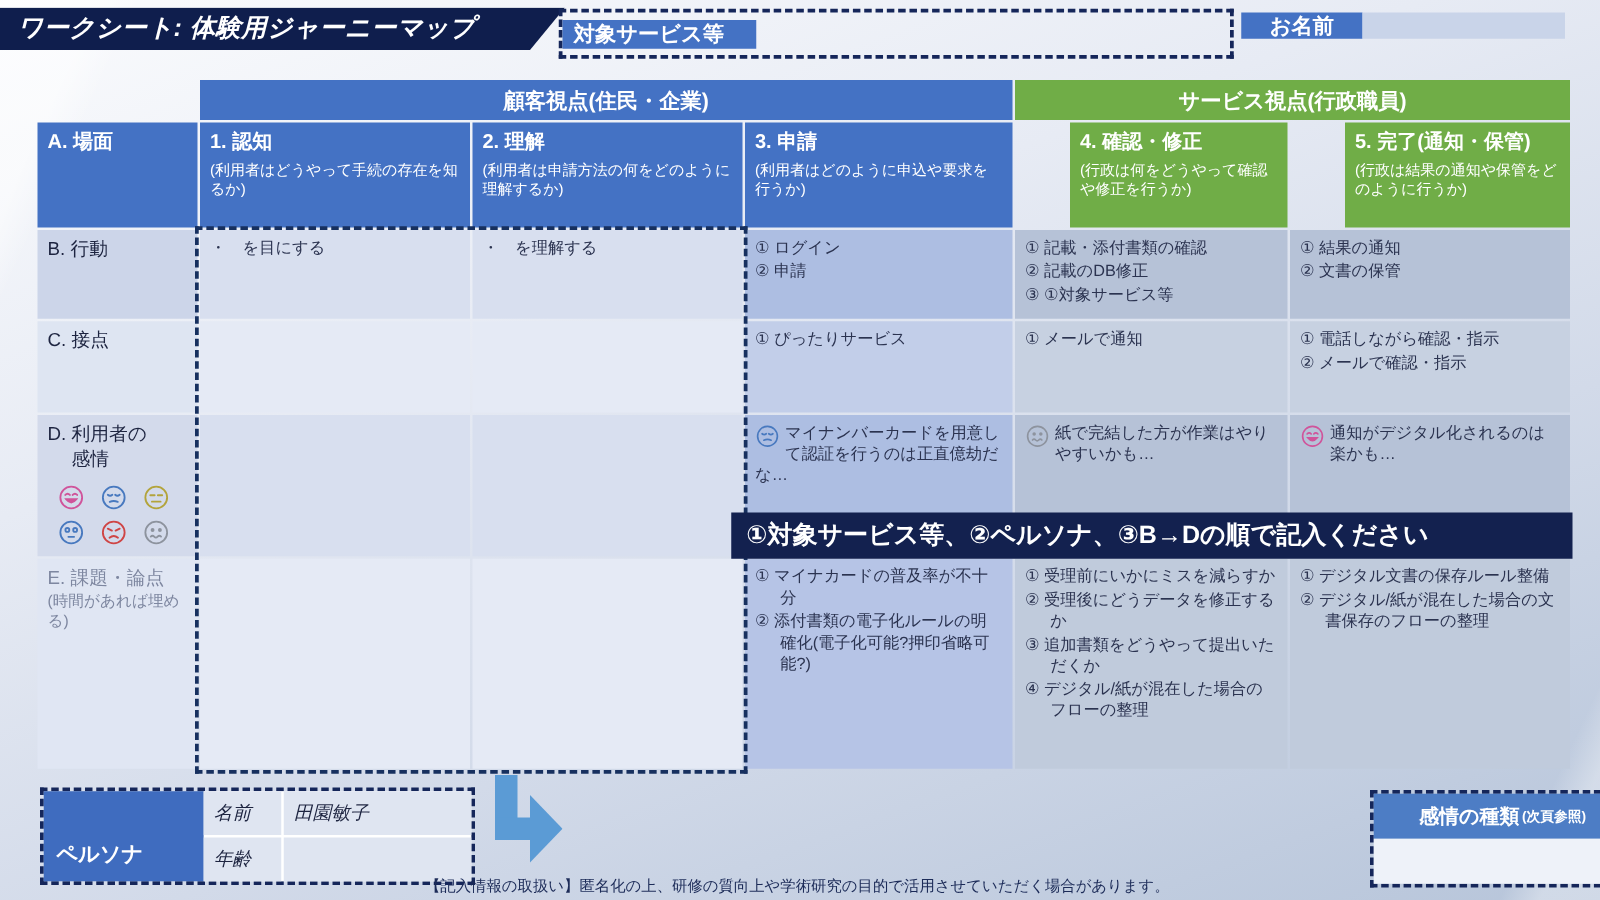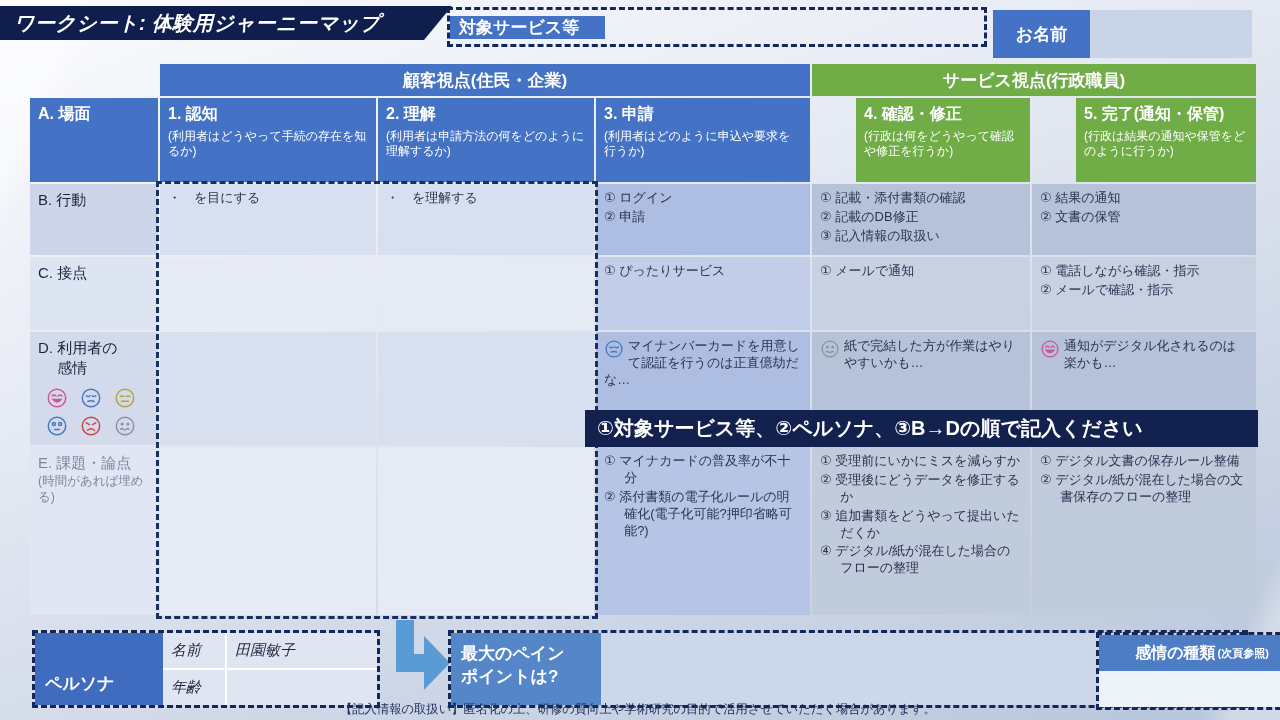--- a/index.html
+++ b/index.html
@@ -12,21 +12,21 @@
     color:#2b3350;}
   
   .titlebar{position:absolute;left:0;top:6px;width:452px;height:34px;background:#0f1e4d;
     clip-path:polygon(0 0,100% 0,calc(100% - 28px) 100%,0 100%);
     color:#fff;font-size:20px;font-weight:bold;font-style:italic;line-height:34px;padding-left:14px;box-sizing:border-box;letter-spacing:.5px;}
   .svcbox{position:absolute;left:447px;top:7px;width:540px;height:40px;box-sizing:border-box;
     border:3px dashed #15265a;display:flex;align-items:center;}
   .svcbox .lbl{width:155px;background:#4472c4;color:#fff;font-size:17px;font-weight:bold;
     display:flex;align-items:center;padding-left:9px;box-sizing:border-box;}
   .svcbox .inp{flex:1;background:#c9d4e9;}
-  .namebox{position:absolute;left:993px;top:10px;height:48px;display:flex;}
+  .namebox{position:absolute;left:993px;top:10px;height:21px;display:flex;}
   .namebox .lbl{width:97px;background:#4472c4;color:#fff;font-size:17px;font-weight:bold;
     display:flex;align-items:center;justify-content:center;}
   .namebox .inp{width:162px;background:#c9d4e9;}
   
   .jtable{position:absolute;left:30px;top:64px;display:grid;
     grid-template-columns:128px 216px 216px 214px 218px 224px;
     grid-template-rows:32px 84px 71px 73px 113px 168px;gap:2px;}
   .cell{box-sizing:border-box;padding:6px 8px;font-size:13px;line-height:1.3;}
   .spacer{background:transparent;}
   .gh{display:flex;align-items:center;justify-content:center;color:#fff;font-size:17px;font-weight:bold;}
@@ -142,21 +142,21 @@
     <div class="cell cB12">
       <div class="item">・　を理解する</div>
     </div>
     <div class="cell cB3">
       <div class="item">① ログイン</div>
       <div class="item">② 申請</div>
     </div>
     <div class="cell cB45">
       <div class="item">① 記載・添付書類の確認</div>
       <div class="item">② 記載のDB修正</div>
-      <div class="item">③ 記入情報の取扱い</div>
+      <div class="item">③ ①対象サービス等</div>
     </div>
     <div class="cell cB45">
       <div class="item">① 結果の通知</div>
       <div class="item">② 文書の保管</div>
     </div>
 
     <div class="cell labC">C. 接点</div>
     <div class="cell cC12"></div>
     <div class="cell cC12"></div>
     <div class="cell cC3">
@@ -277,25 +277,20 @@
       <div></div>
     </div>
   </div>
 
   <svg class="elbow" width="62" height="76" viewBox="0 0 62 76">
     <rect x="8" y="0" width="18" height="52" fill="#5b9bd5"></rect>
     <rect x="8" y="34" width="28" height="18" fill="#5b9bd5"></rect>
     <polygon points="36,16 62,43 36,70" fill="#5b9bd5"></polygon>
   </svg>
 
-  <div class="painbox">
-    <div class="plbl">最大のペイン
-ポイントは?</div>
-    <div class="inp"></div>
-  </div>
 
   <div class="emokey">
     <div class="klbl">
       <span class="m">感情の種類</span>
       <span class="sfx">(次頁参照)</span>
     </div>
     <div class="inp"></div>
   </div>
 
   <div class="footer">【記入情報の取扱い】匿名化の上、研修の質向上や学術研究の目的で活用させていただく場合があります。</div>

